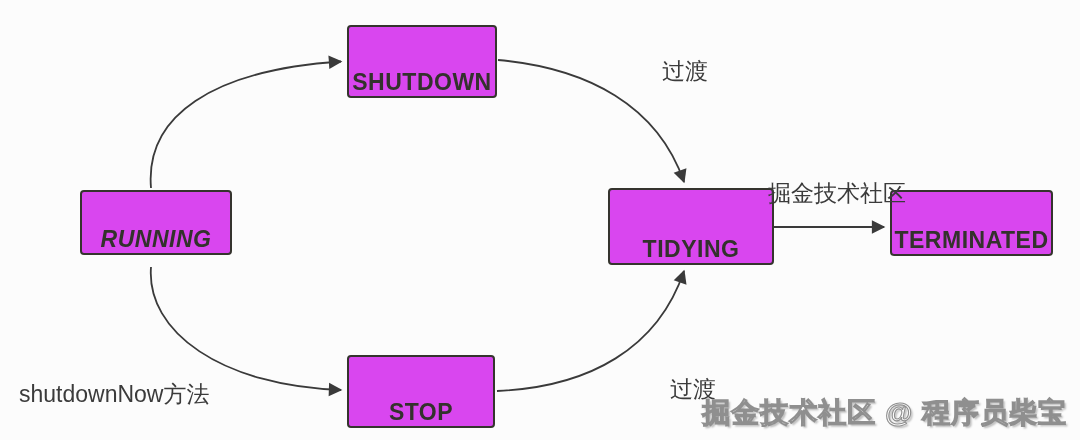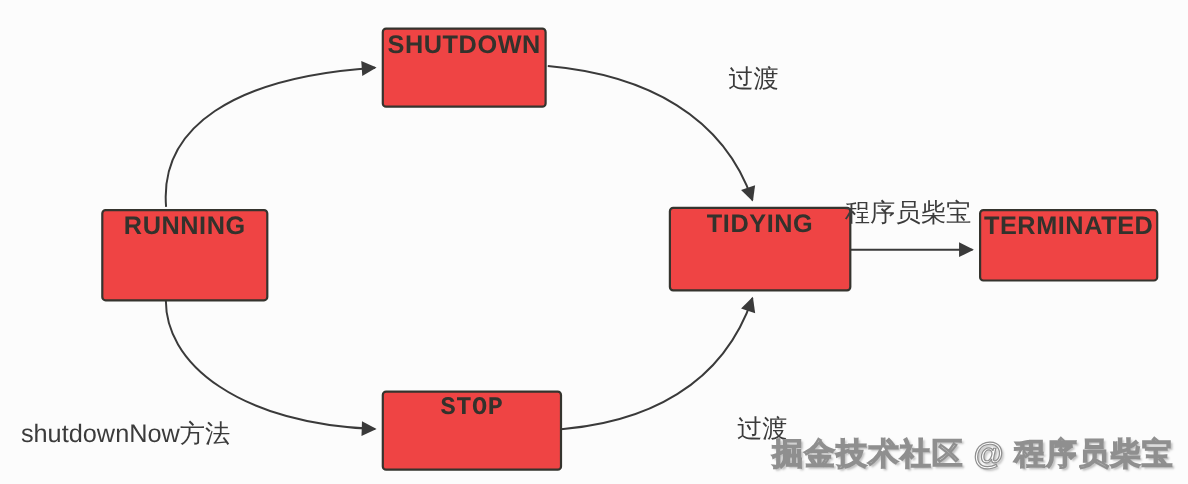--- a/index.html
+++ b/index.html
@@ -18,34 +18,34 @@
   .edges-svg {
     position: absolute;
     left: 0;
     top: 0;
     width: 1080px;
     height: 440px;
   }
   .node {
     position: absolute;
     box-sizing: border-box;
-    background: #ef4444;
+    background: #d946ef;
     border: 2.5px solid #35342e;
     border-radius: 4px;
     display: flex;
-    align-items: flex-start;
+    align-items: flex-end;
     justify-content: center;
     font-weight: bold;
     font-size: 23px;
     letter-spacing: 0.5px;
     color: #33322c;
   }
-  .node-running    { left: 92px;  top: 190px; width: 152px; height: 84px; }
+  .node-running    { left: 80px;  top: 190px; width: 152px; height: 65px; font-style: italic; }
   .node-shutdown   { left: 347px; top: 25px;  width: 150px; height: 73px; }
-  .node-stop       { left: 347px; top: 355px; width: 164px; height: 73px; font-family: Liberation Mono, monospace; }
+  .node-stop       { left: 347px; top: 355px; width: 148px; height: 73px; }
   .node-tidying    { left: 608px; top: 188px; width: 166px; height: 77px; }
   .node-terminated { left: 890px; top: 190px; width: 163px; height: 66px; }
   .edge-label {
     position: absolute;
     font-size: 23px;
     color: #3b3b3b;
     white-space: nowrap;
   }
   .label-shutdown-method    { left: 38px;  top: 70px;  }
   .label-shutdownnow-method { left: 19px;  top: 379px; }
@@ -97,17 +97,17 @@
   <div class="node node-tidying">
     <span>TIDYING</span>
   </div>
   <div class="node node-terminated">
     <span>TERMINATED</span>
   </div>
 
   <div class="edge-label label-shutdownnow-method">shutdownNow方法</div>
   <div class="edge-label label-transition-top">过渡</div>
   <div class="edge-label label-transition-bottom">过渡</div>
-  <div class="edge-label label-after-cleanup">程序员柴宝</div>
+  <div class="edge-label label-after-cleanup">掘金技术社区</div>
 
   <div class="watermark">掘金技术社区 @ 程序员柴宝</div>
 
 </div>
 
 </body></html>

